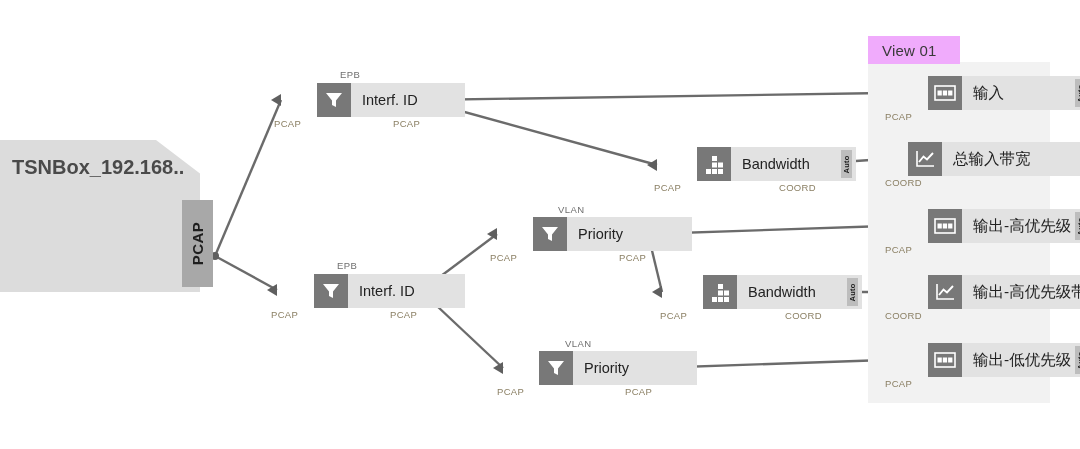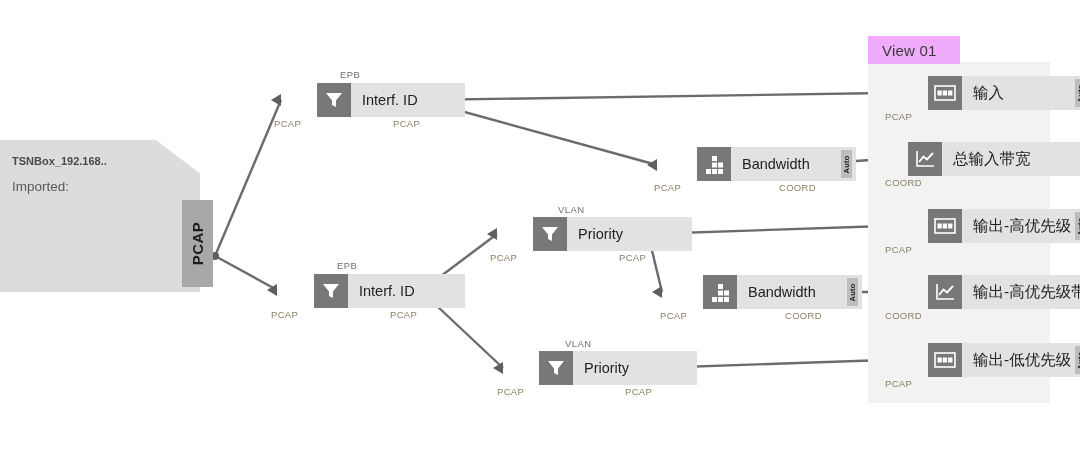--- a/index.html
+++ b/index.html
@@ -21,21 +21,21 @@
     display:flex;align-items:center;padding-left:14px;
     font-size:15px;color:#3a3a3a;letter-spacing:.2px;
   }
 
   
   .file-node{
     position:absolute;background:#dcdcdc;
     clip-path:polygon(0 0, 78% 0, 100% 22%, 100% 100%, 0 100%);
     padding:14px 12px 10px 12px;box-sizing:border-box;
   }
-  .file-title{font-size:11px;font-weight:bold;color:#4a4a4a;line-height:1.35;}
+  .file-title{font-size:20px;font-weight:bold;color:#4a4a4a;line-height:1.35;}
   .file-meta{font-size:13.5px;color:#5a5a5a;line-height:1.32;margin-top:9px;}
   .file-len{font-size:13.5px;color:#5a5a5a;line-height:1.32;margin-top:9px;}
 
   
   .vport{
     position:absolute;background:#a8a8a8;
     display:flex;align-items:center;justify-content:center;
   }
   .vport span{
     transform:rotate(-90deg);white-space:nowrap;
@@ -124,21 +124,20 @@
       <path d="M812,158 l0,12 10,-6 z"></path>
       <path d="M818,286 l0,12 10,-6 z"></path>
       <circle cx="215" cy="256" r="4"></circle>
     </g>
   </svg>
 
   <div class="file-node" style="left:0px;top:140px;width:200px;height:152px;">
     <div>
       <div class="file-title">TSNBox_192.168..</div>
     </div>
-    <div class="file-meta">Imported:</div>
   </div>
 
   <div class="vport" style="left:182px;top:200px;width:31px;height:87px;">
     <span>PCAP</span>
   </div>
 
   <div class="node" style="left:273px;top:83px;width:148px;">
     <div class="icon">
       <svg width="20" height="20" viewBox="0 0 20 20" aria-hidden="true">
         <path d="M2 3 H18 L12 10.5 V17 L8 15 V10.5 Z" fill="#ffffff"></path>

